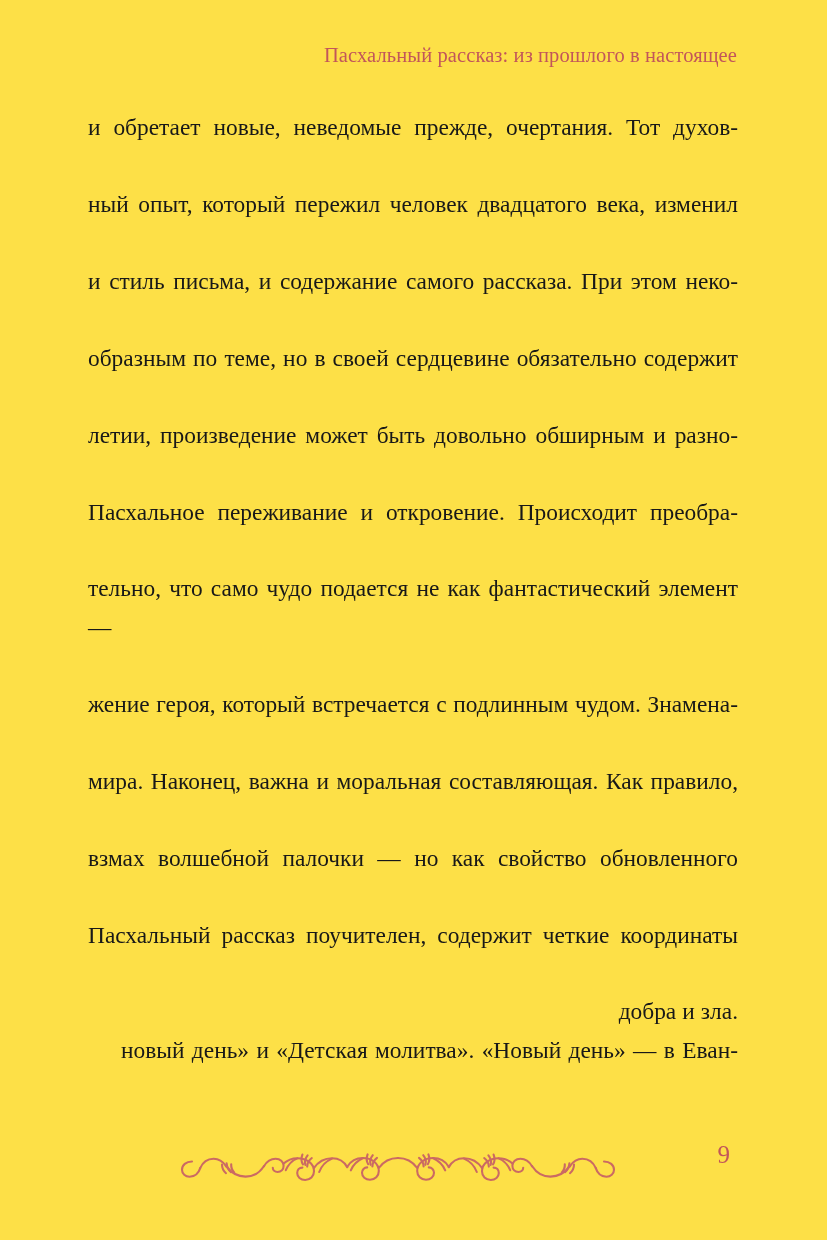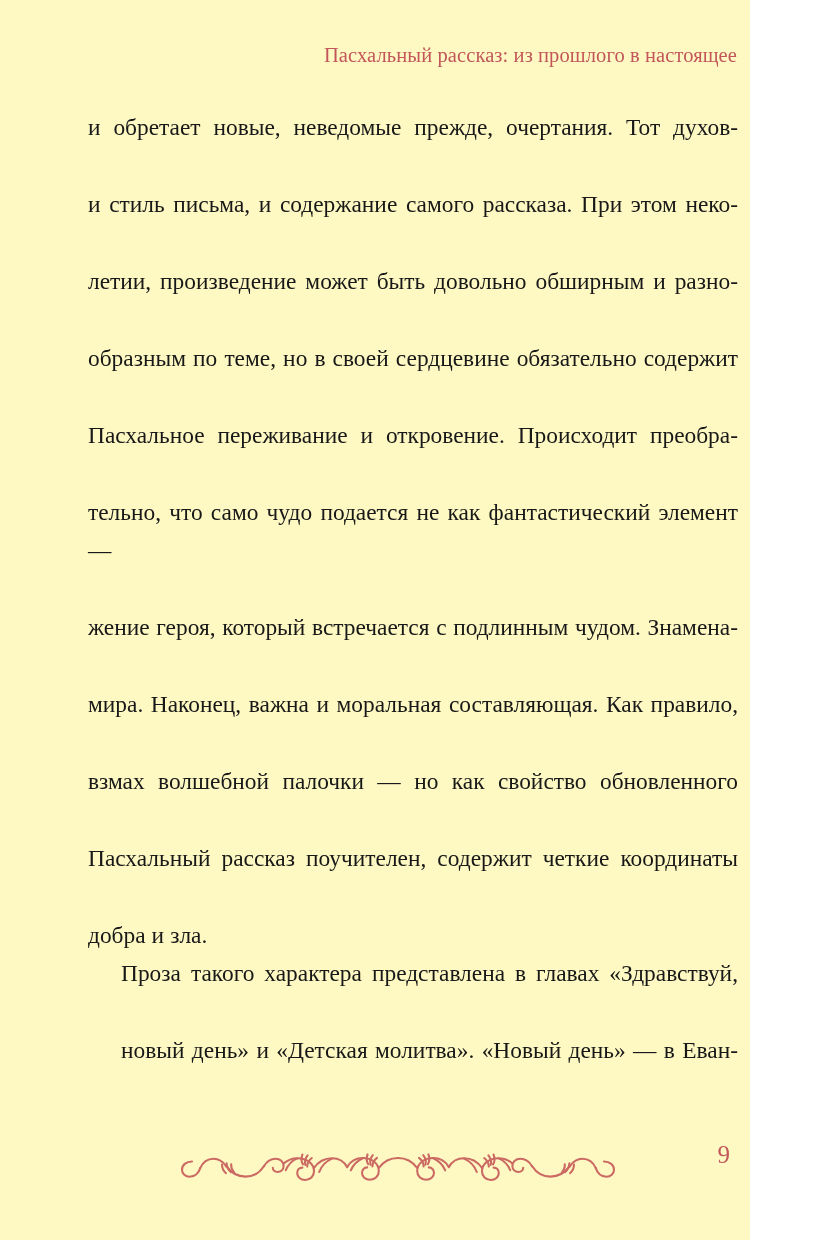--- a/index.html
+++ b/index.html
@@ -6,23 +6,23 @@
     margin: 0;
     padding: 0;
     background: #ffffff;
   }
   body {
     font-family: "Liberation Serif", "DejaVu Serif", serif;
     color: #1a1a1a;
   }
   .page {
     position: relative;
-    width: 750px;
+    width: 827px;
     height: 1240px;
-    background: #fef9c3;
+    background: #fde047;
     overflow: hidden;
     box-sizing: border-box;
   }
 
   
   .running-head {
     position: absolute;
     left: 88px;
     top: 44px;
     width: 649px;
@@ -60,21 +60,21 @@
     text-align: justify;
   }
   .para .just-line::after {
     content: "";
     display: inline-block;
     width: 100%;
     height: 0;
   }
   .para .last-line {
     display: block;
-    text-align: left;
+    text-align: right;
   }
 
   
   .footer {
     position: absolute;
     left: 88px;
     top: 1128px;
     width: 650px;
     height: 66px;
   }
@@ -102,33 +102,33 @@
 </head>
 <body>
 
 <div class="page">
 
   <div class="running-head">Пасхальный рассказ: из прошлого в настоящее</div>
 
   <div class="textblock">
       <p class="para">
         <span class="just-line">и обретает новые, неведомые прежде, очертания. Тот духов-</span>
+        <span class="just-line">ный опыт, который пережил человек двадцатого века, изменил</span>
         <span class="just-line">и стиль письма, и содержание самого рассказа. При этом неко-</span>
+        <span class="just-line">образным по теме, но в своей сердцевине обязательно содержит</span>
         <span class="just-line">летии, произведение может быть довольно обширным и разно-</span>
-        <span class="just-line">образным по теме, но в своей сердцевине обязательно содержит</span>
         <span class="just-line">Пасхальное переживание и откровение. Происходит преобра-</span>
         <span class="just-line">тельно, что само чудо подается не как фантастический элемент —</span>
         <span class="just-line">жение героя, который встречается с подлинным чудом. Знамена-</span>
         <span class="just-line">мира. Наконец, важна и моральная составляющая. Как правило,</span>
         <span class="just-line">взмах волшебной палочки — но как свойство обновленного</span>
         <span class="just-line">Пасхальный рассказ поучителен, содержит четкие координаты</span>
         <span class="last-line">добра и зла.</span>
       </p>
       <p class="para indent">
-        <span class="just-line">Проза такого характера представлена в главах «Здравствуй,</span>
         <span class="just-line">новый день» и «Детская молитва». «Новый день» — в Еван-</span>
       </p>
     </div>
 
   <div class="footer">
     <div class="ornament">
       <svg viewBox="0 0 440 46" xmlns="http://www.w3.org/2000/svg" aria-hidden="true">
         <g id="orn-half" fill="none" stroke="#cb6a63" stroke-width="2.1" stroke-linecap="round" stroke-linejoin="round">
 
           <path d="M14 23.5c-6 0-10 3.6-10 8.2 0 4.2 3.4 7 7.6 7 5.4 0 9.2-4 10.6-8.6"></path>

